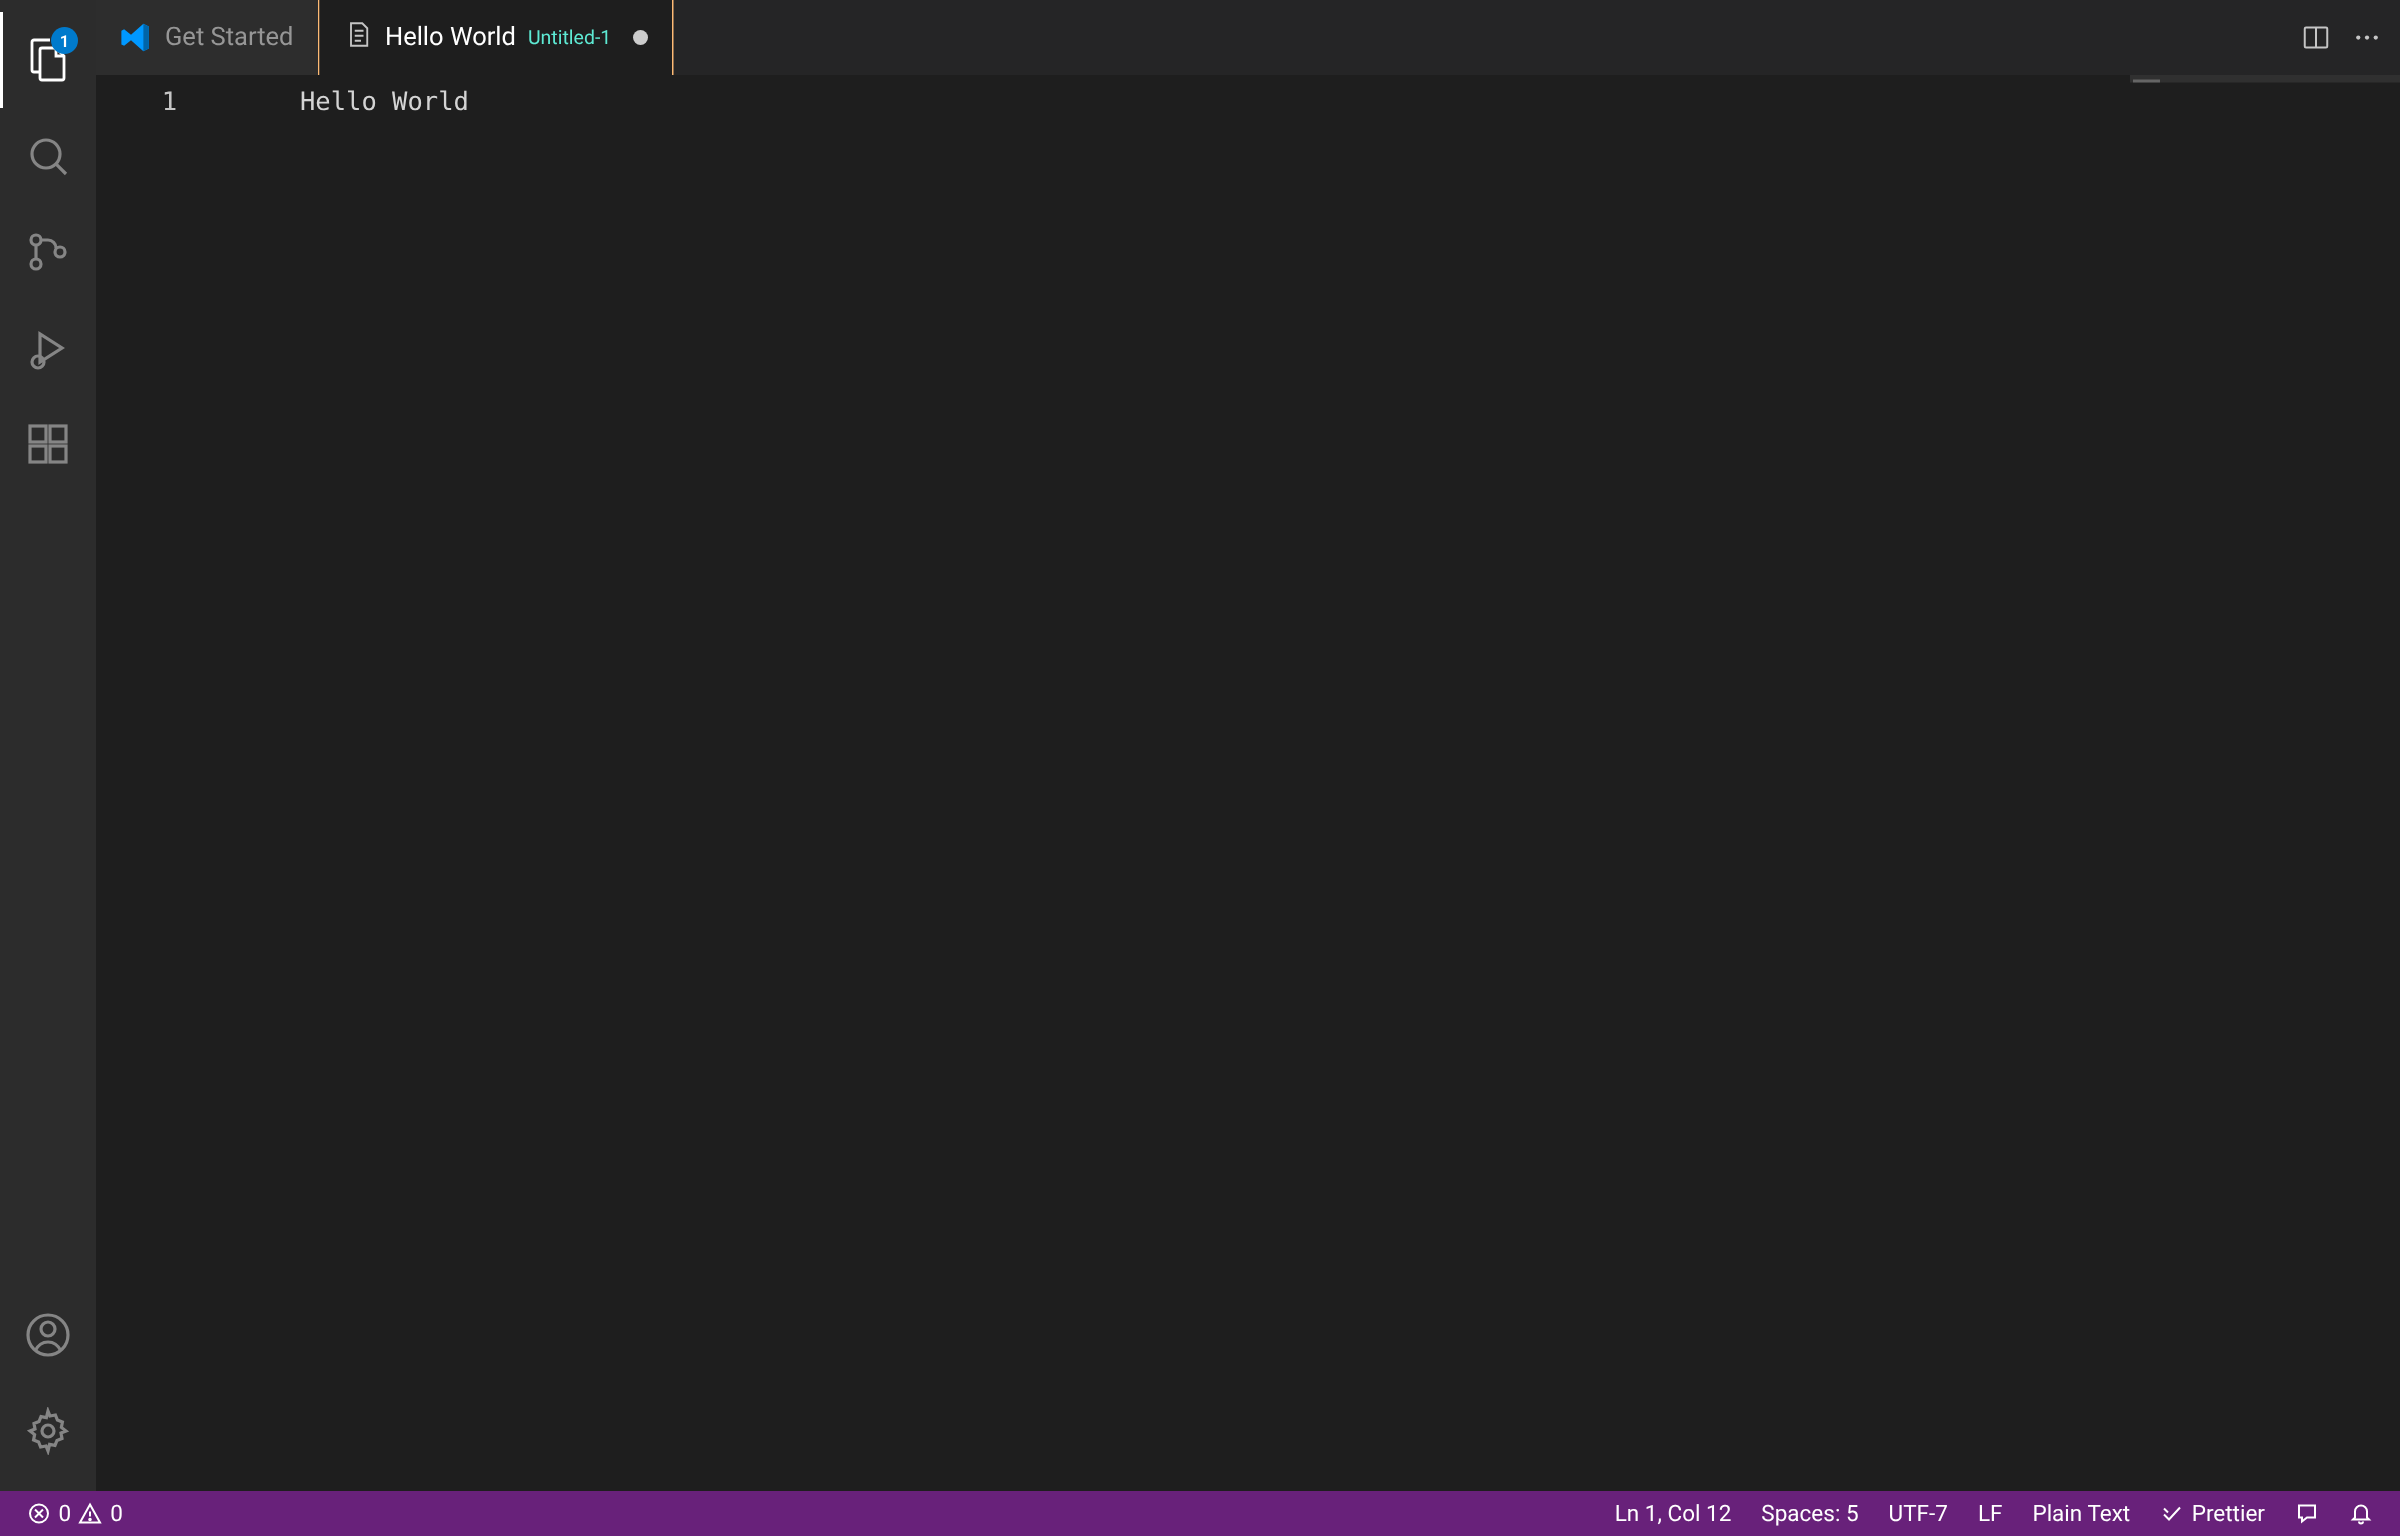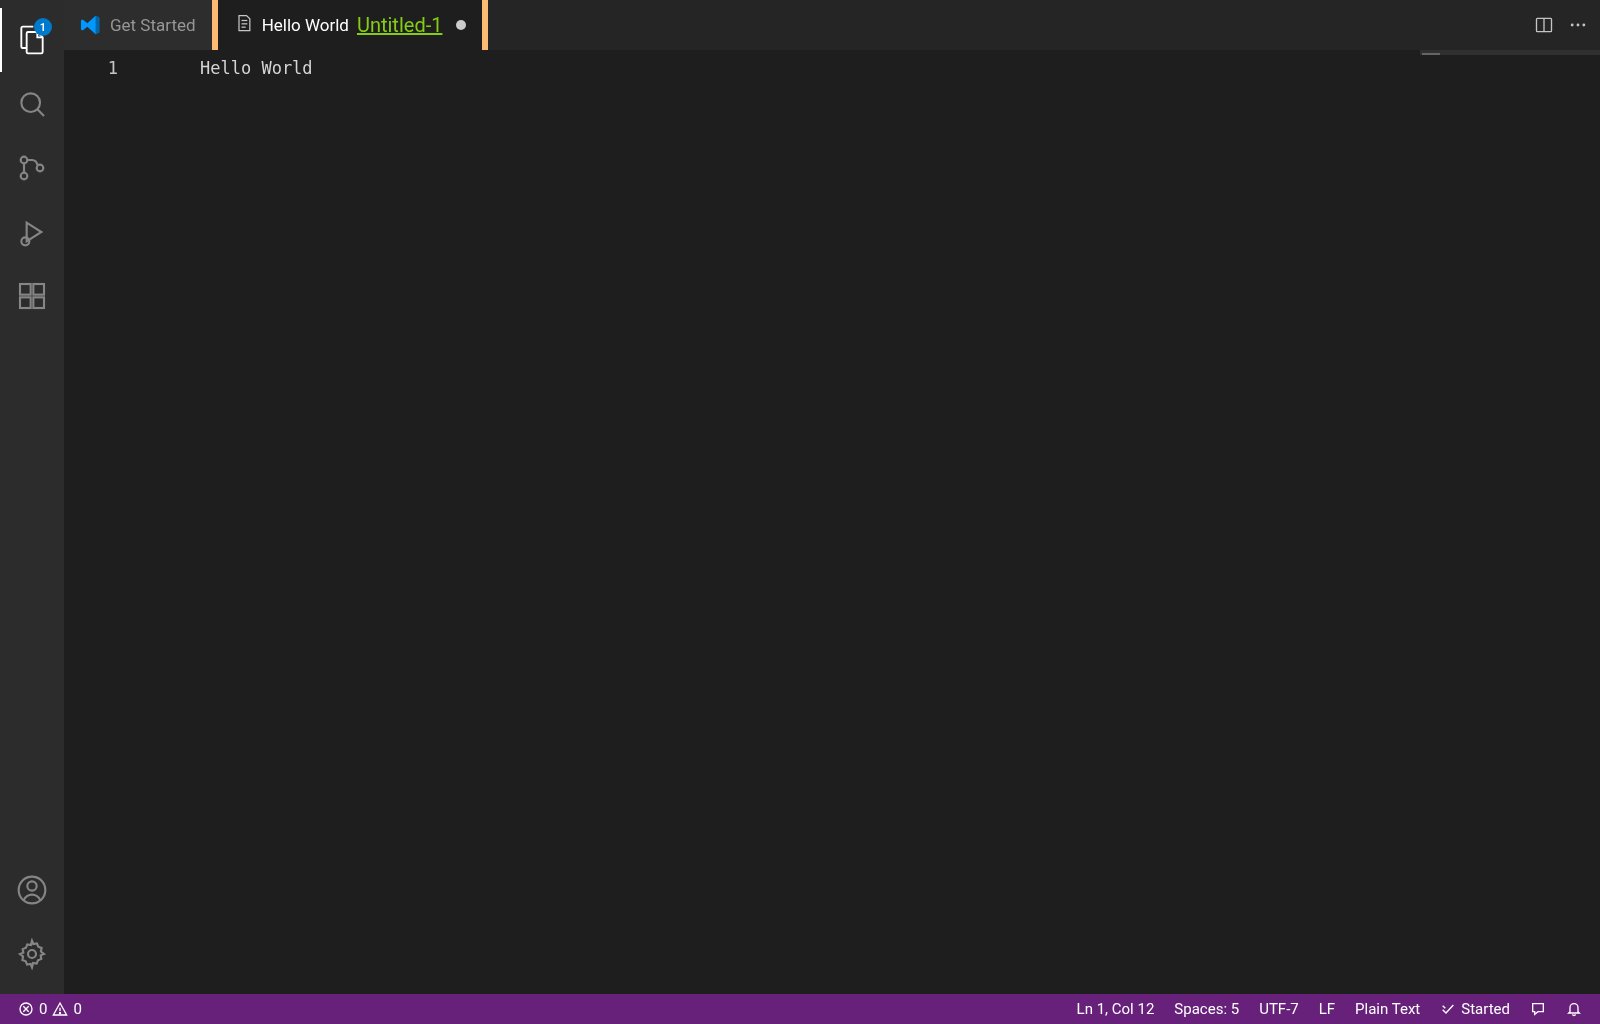--- a/index.html
+++ b/index.html
@@ -91,35 +91,34 @@
       height: 50px;
       background: #252526;
       display: flex;
       align-items: stretch;
     }
     .tab {
       display: flex;
       align-items: center;
       padding: 0 16px;
       background: #2d2d2d;
-      border-right: 6px solid #fdba74;
+      border-right: 1px solid #fdba74;
       cursor: pointer;
       gap: 8px;
       min-width: 140px;
       color: #969696;
       font-size: 17px;
     }
     .tab.active {
       background: #1e1e1e;
       color: #ffffff;
     }
     .tab .tab-sub {
-      color: #84cc16;
-      font-size: 20px;
-      text-decoration: underline;
+      color: #5eead4;
+      font-size: 13px;
     }
     .tab .dirty-dot {
       width: 10px;
       height: 10px;
       border-radius: 50%;
       background: #cccccc;
       margin-left: 6px;
     }
     .tab-actions {
       margin-left: auto;
@@ -364,21 +363,21 @@
       <span>LF</span>
     </div>
     <div class="status-item">
       <span>Plain Text</span>
     </div>
     <div class="status-item">
       <svg viewBox="0 0 24 24" fill="none" stroke="currentColor" stroke-width="2">
         <path d="M4 13l5 5L20 6"></path>
         <path d="M4 7l4 4"></path>
       </svg>
-      <span>Started</span>
+      <span>Prettier</span>
     </div>
     <div class="status-item">
       <svg viewBox="0 0 24 24" fill="none" stroke="currentColor" stroke-width="2">
         <path d="M4 4h16v12H12l-5 4v-4H4z"></path>
       </svg>
     </div>
     <div class="status-item">
       <svg viewBox="0 0 24 24" fill="none" stroke="currentColor" stroke-width="2">
         <path d="M6 16V10a6 6 0 1 1 12 0v6l2 2H4z"></path>
         <path d="M10 20a2 2 0 0 0 4 0"></path>

